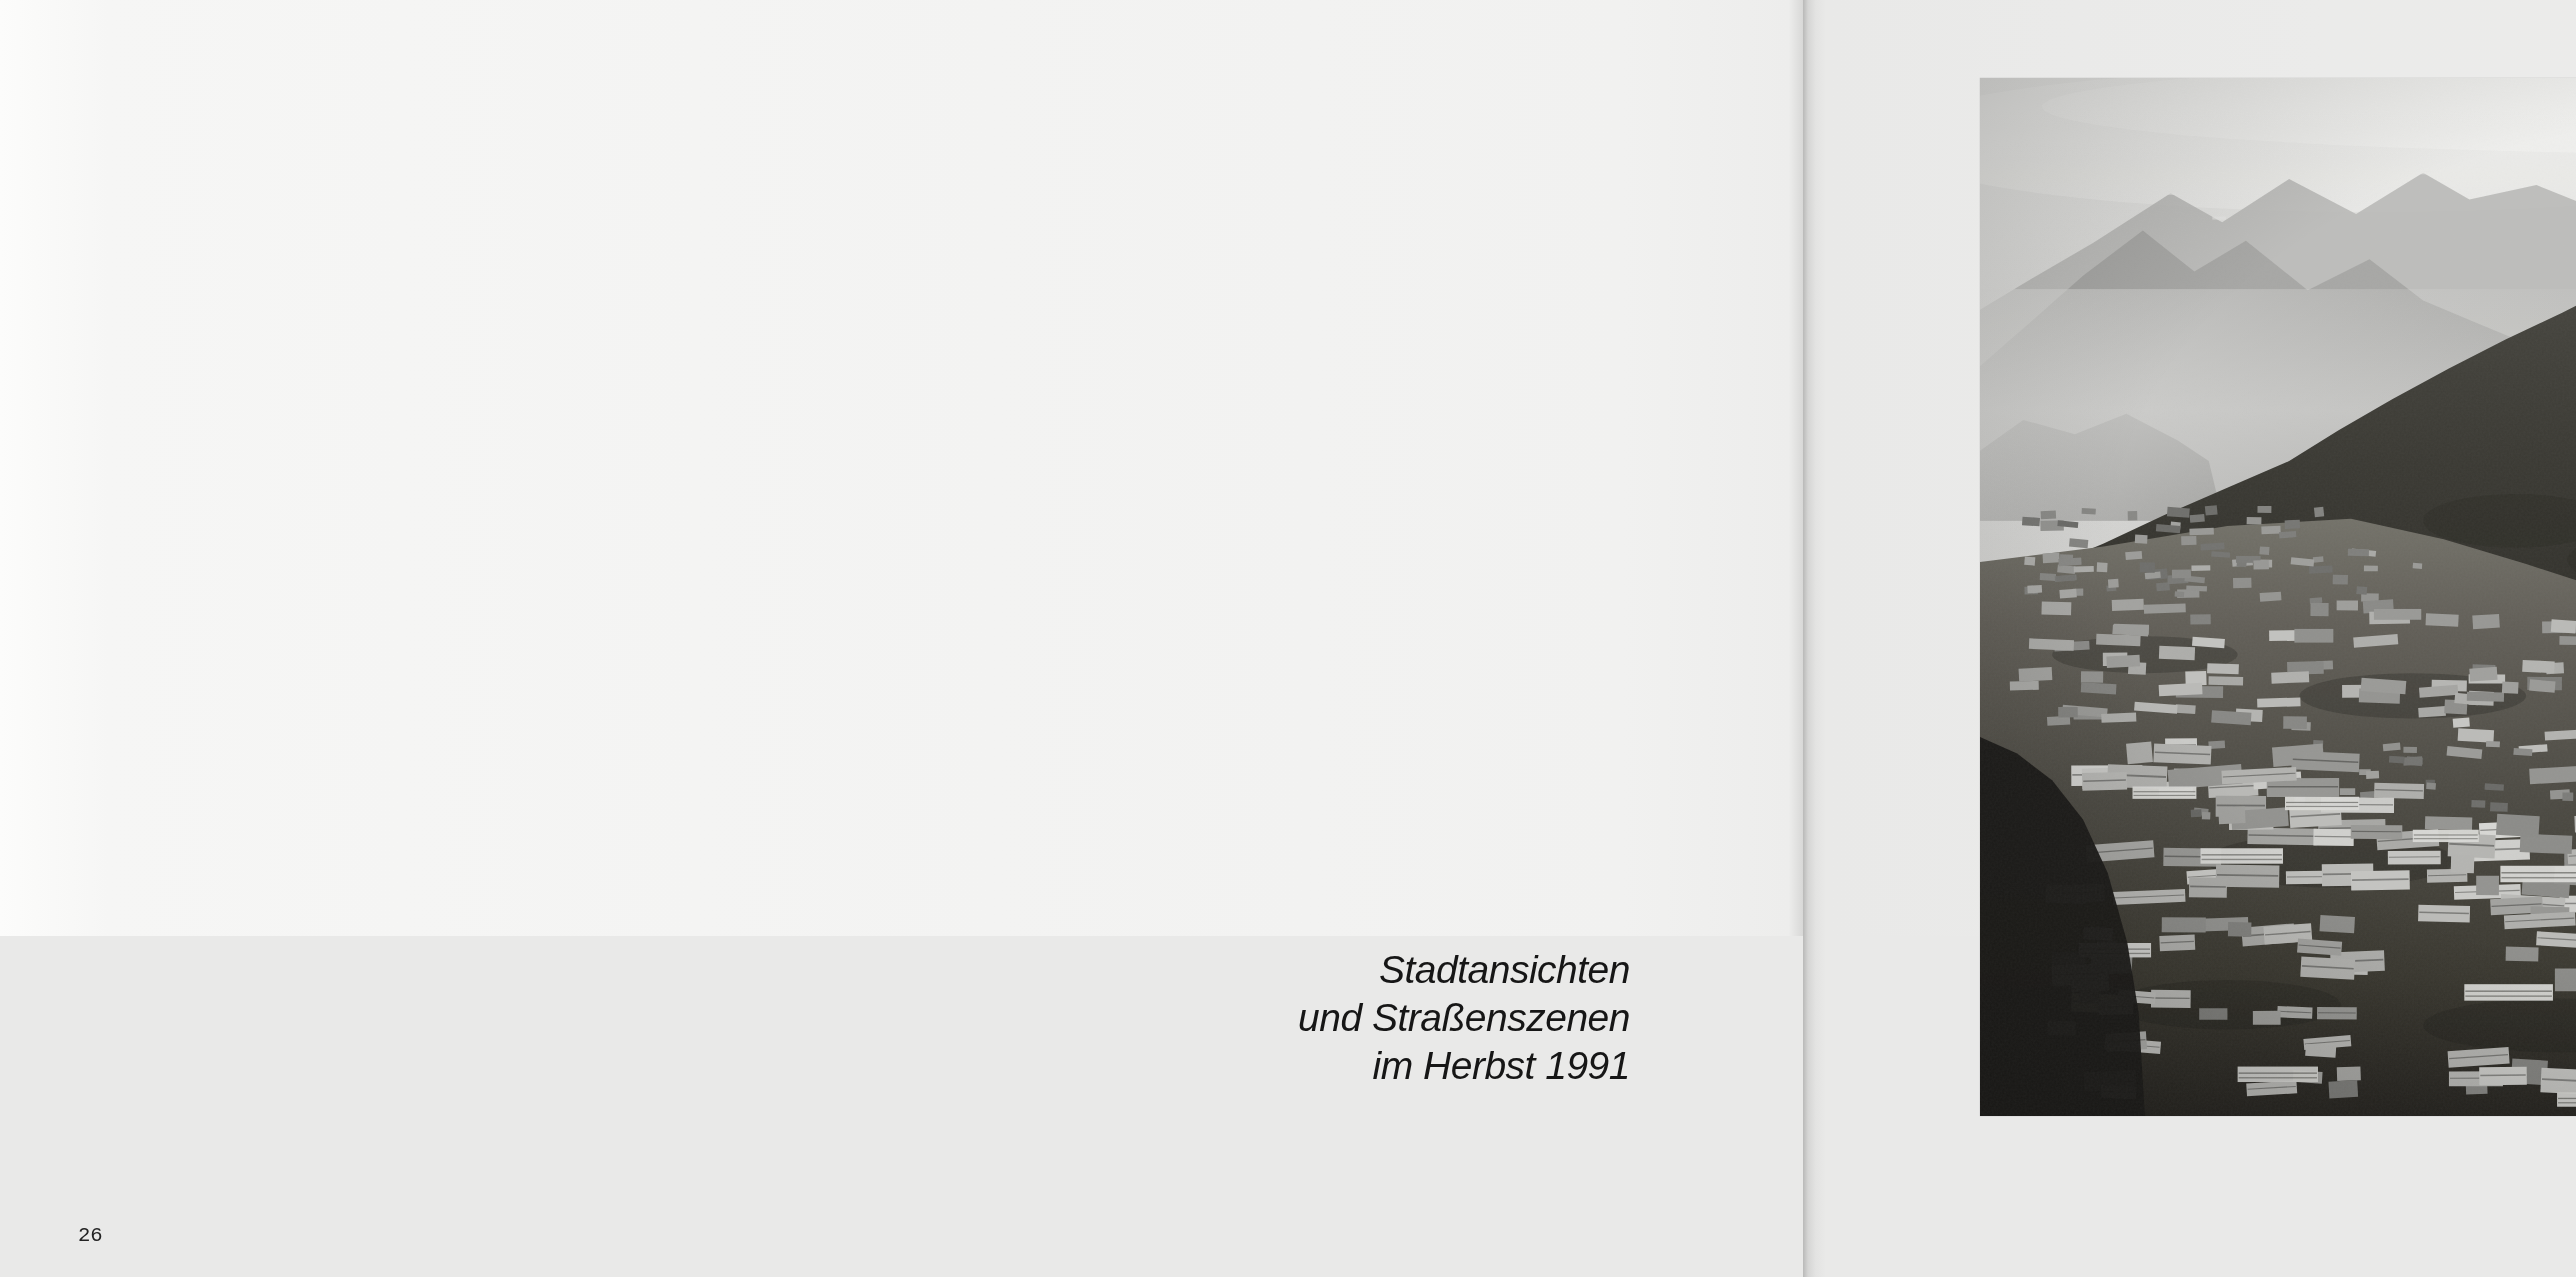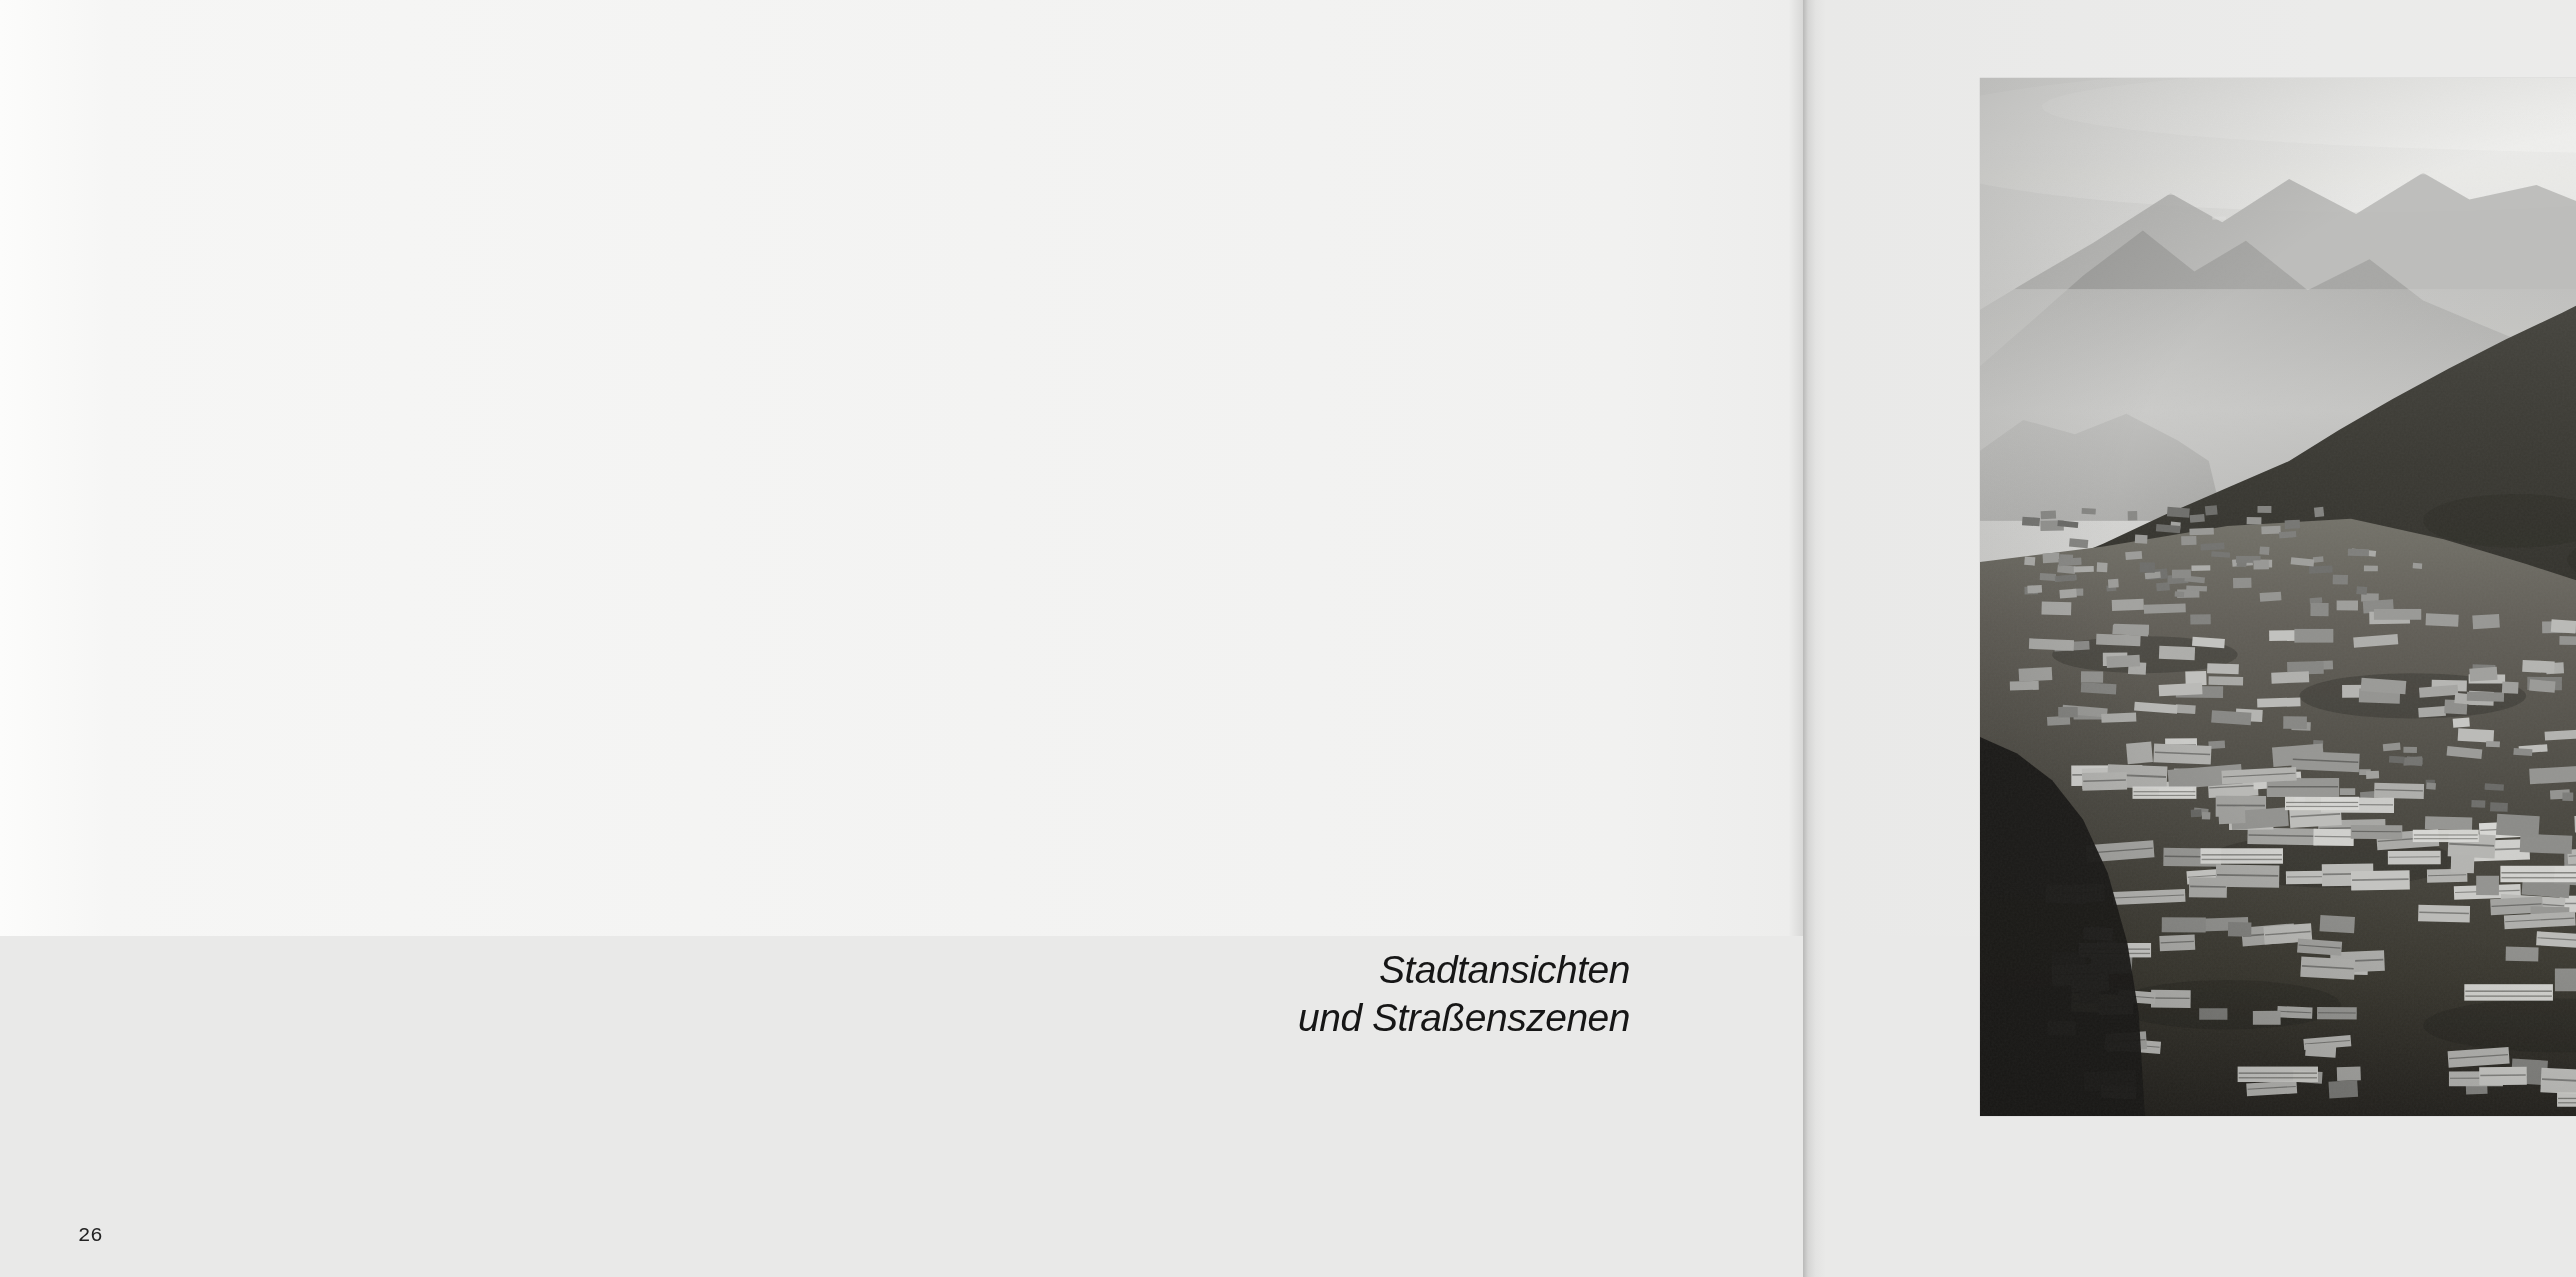--- a/index.html
+++ b/index.html
@@ -25,20 +25,21 @@
 </style>
 </head>
 <body>
 
 <div class="spread">
 
   <div class="page page-left">
     <div class="caption">
       <div>Stadtansichten</div>
       <div>und Straßenszenen</div>
+      <div>im Herbst 1991</div>
     </div>
     <div class="pagenum pagenum-left">26</div>
   </div>
 
   <div class="gutter"></div>
 
   <div class="page page-right">
     <figure class="photo">
       <svg id="photo-svg" viewBox="0 0 1510 1008" preserveAspectRatio="none" xmlns="http://www.w3.org/2000/svg">
         <defs>

